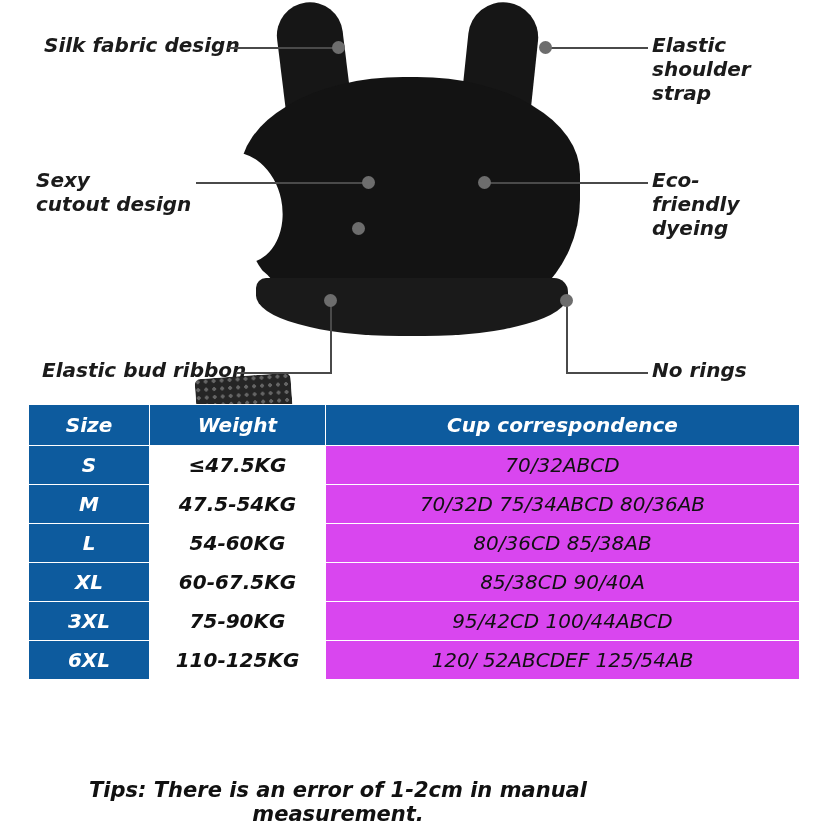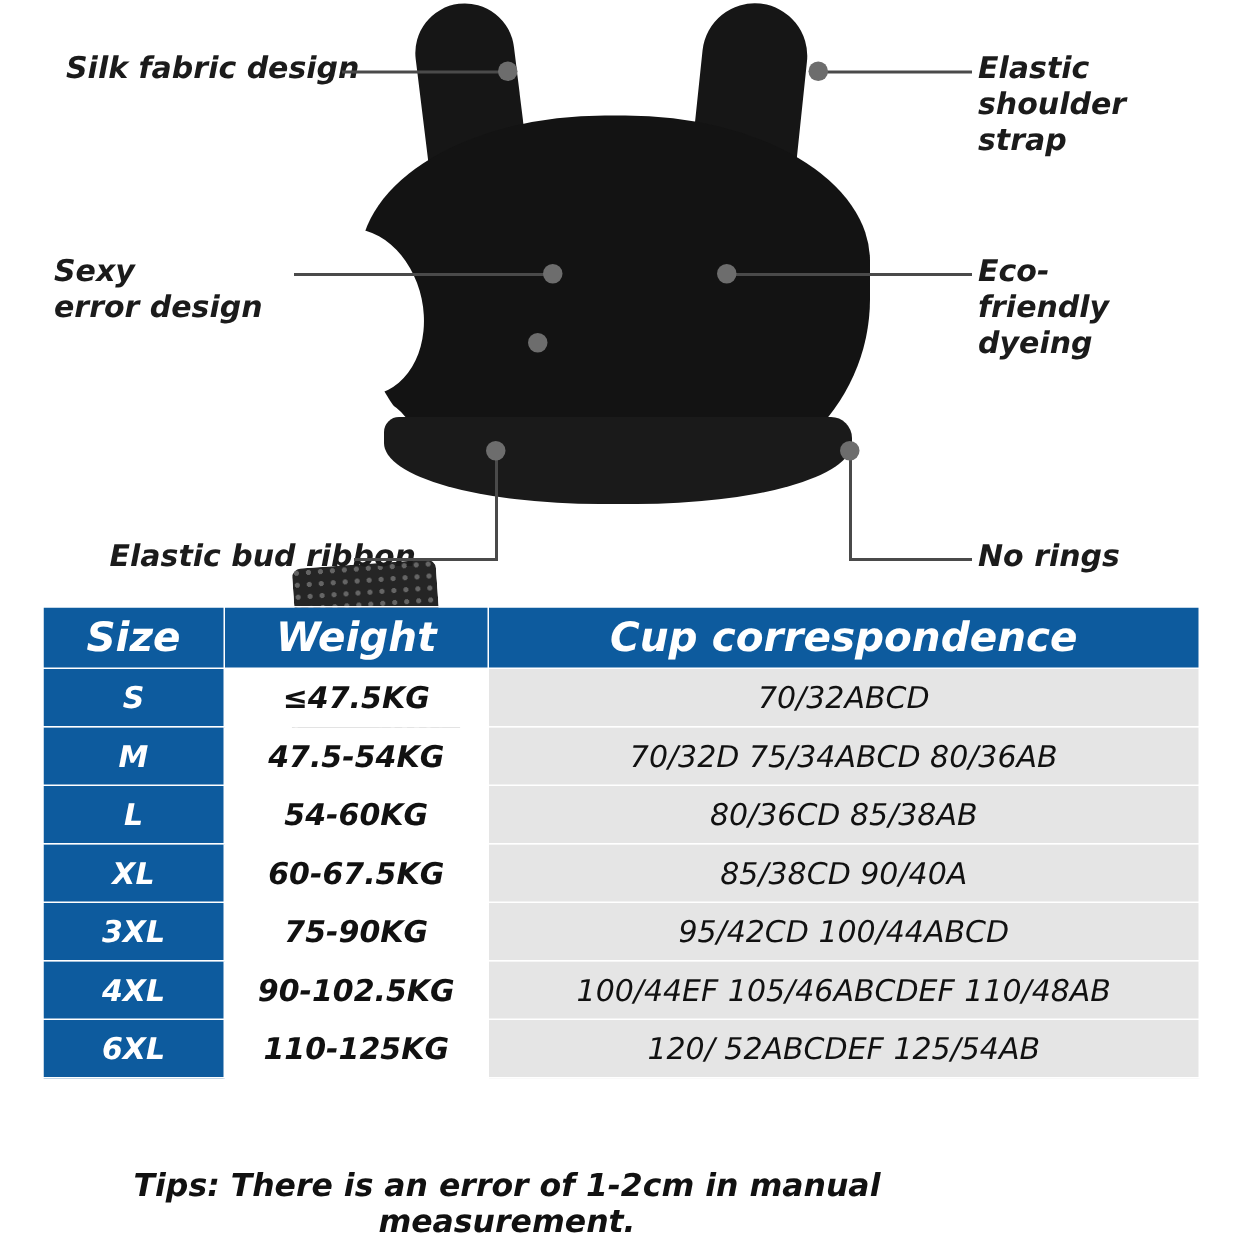--- a/index.html
+++ b/index.html
@@ -120,37 +120,37 @@
     border:1px solid #ffffff;
     text-align:center;
     font-size:20px;
     padding:0;
     height:38px;
   }
   #size-table thead th{
     background:#0d5b9e;
     color:#ffffff;
     font-weight:700;
-    font-size:27px;
+    font-size:20px;
     height:40px;
   }
   #size-table tbody td.col-size{
     background:#0d5b9e;
     color:#ffffff;
     font-weight:700;
     width:120px;
   }
   #size-table tbody td.col-weight{
     background:#ffffff;
     color:#111111;
     width:175px;
     font-weight:bold;
   }
   #size-table tbody td.col-cup{
-    background:#e5e5e5;
+    background:#d946ef;
     color:#111111;
   }
   #tips{
     position:absolute;
     left:0;top:778px;
     width:676px;
     text-align:center;
     font-style:italic;
     font-weight:700;
     font-size:21px;
@@ -178,31 +178,31 @@
   <div class="callout-label" style="left:44px; top:33px;">Silk fabric design</div>
   <div class="leader" style="left:228px; top:47px; width:108px;"></div>
   <div class="dot" style="left:332px; top:41px;"></div>
 
   <div class="callout-label" style="left:652px; top:33px;">Elastic
 shoulder strap</div>
   <div class="leader" style="left:548px; top:47px; width:100px;"></div>
   <div class="dot" style="left:539px; top:41px;"></div>
 
   <div class="callout-label" style="left:36px; top:168px;">Sexy
-error design</div>
+cutout design</div>
   <div class="leader" style="left:196px; top:182px; width:170px;"></div>
   <div class="dot" style="left:362px; top:176px;"></div>
   <div class="dot" style="left:352px; top:222px;"></div>
 
   <div class="callout-label" style="left:652px; top:168px;">Eco-friendly
 dyeing</div>
   <div class="leader" style="left:488px; top:182px; width:160px;"></div>
   <div class="dot" style="left:478px; top:176px;"></div>
 
-  <div class="callout-label" style="left:42px; top:358px;margin-left:31px;">Elastic bud ribbon</div>
+  <div class="callout-label" style="left:42px; top:358px;">Elastic bud ribbon</div>
   <div class="leader" style="left:236px; top:372px; width:96px;"></div>
   <div class="leader" style="left:330px; top:300px; width:2px; height:72px;"></div>
   <div class="dot" style="left:324px; top:294px;"></div>
 
   <div class="callout-label" style="left:652px; top:358px;">No rings</div>
   <div class="leader" style="left:566px; top:372px; width:82px;"></div>
   <div class="leader" style="left:566px; top:300px; width:2px; height:72px;"></div>
   <div class="dot" style="left:560px; top:294px;"></div>
 </div>
 
@@ -234,25 +234,20 @@
       <td class="col-size">XL</td>
       <td class="col-weight">60-67.5KG</td>
       <td class="col-cup">85/38CD   90/40A</td>
     </tr>
     <tr>
       <td class="col-size">3XL</td>
       <td class="col-weight">75-90KG</td>
       <td class="col-cup">95/42CD  100/44ABCD</td>
     </tr>
     <tr>
-      <td class="col-size">4XL</td>
-      <td class="col-weight">90-102.5KG</td>
-      <td class="col-cup">100/44EF  105/46ABCDEF  110/48AB</td>
-    </tr>
-    <tr>
       <td class="col-size">6XL</td>
       <td class="col-weight">110-125KG</td>
       <td class="col-cup">120/ 52ABCDEF  125/54AB</td>
     </tr>
   </tbody>
 </table>
 
 <div id="tips">Tips: There is an error of 1-2cm in manual measurement.</div>
 
 </body></html>

